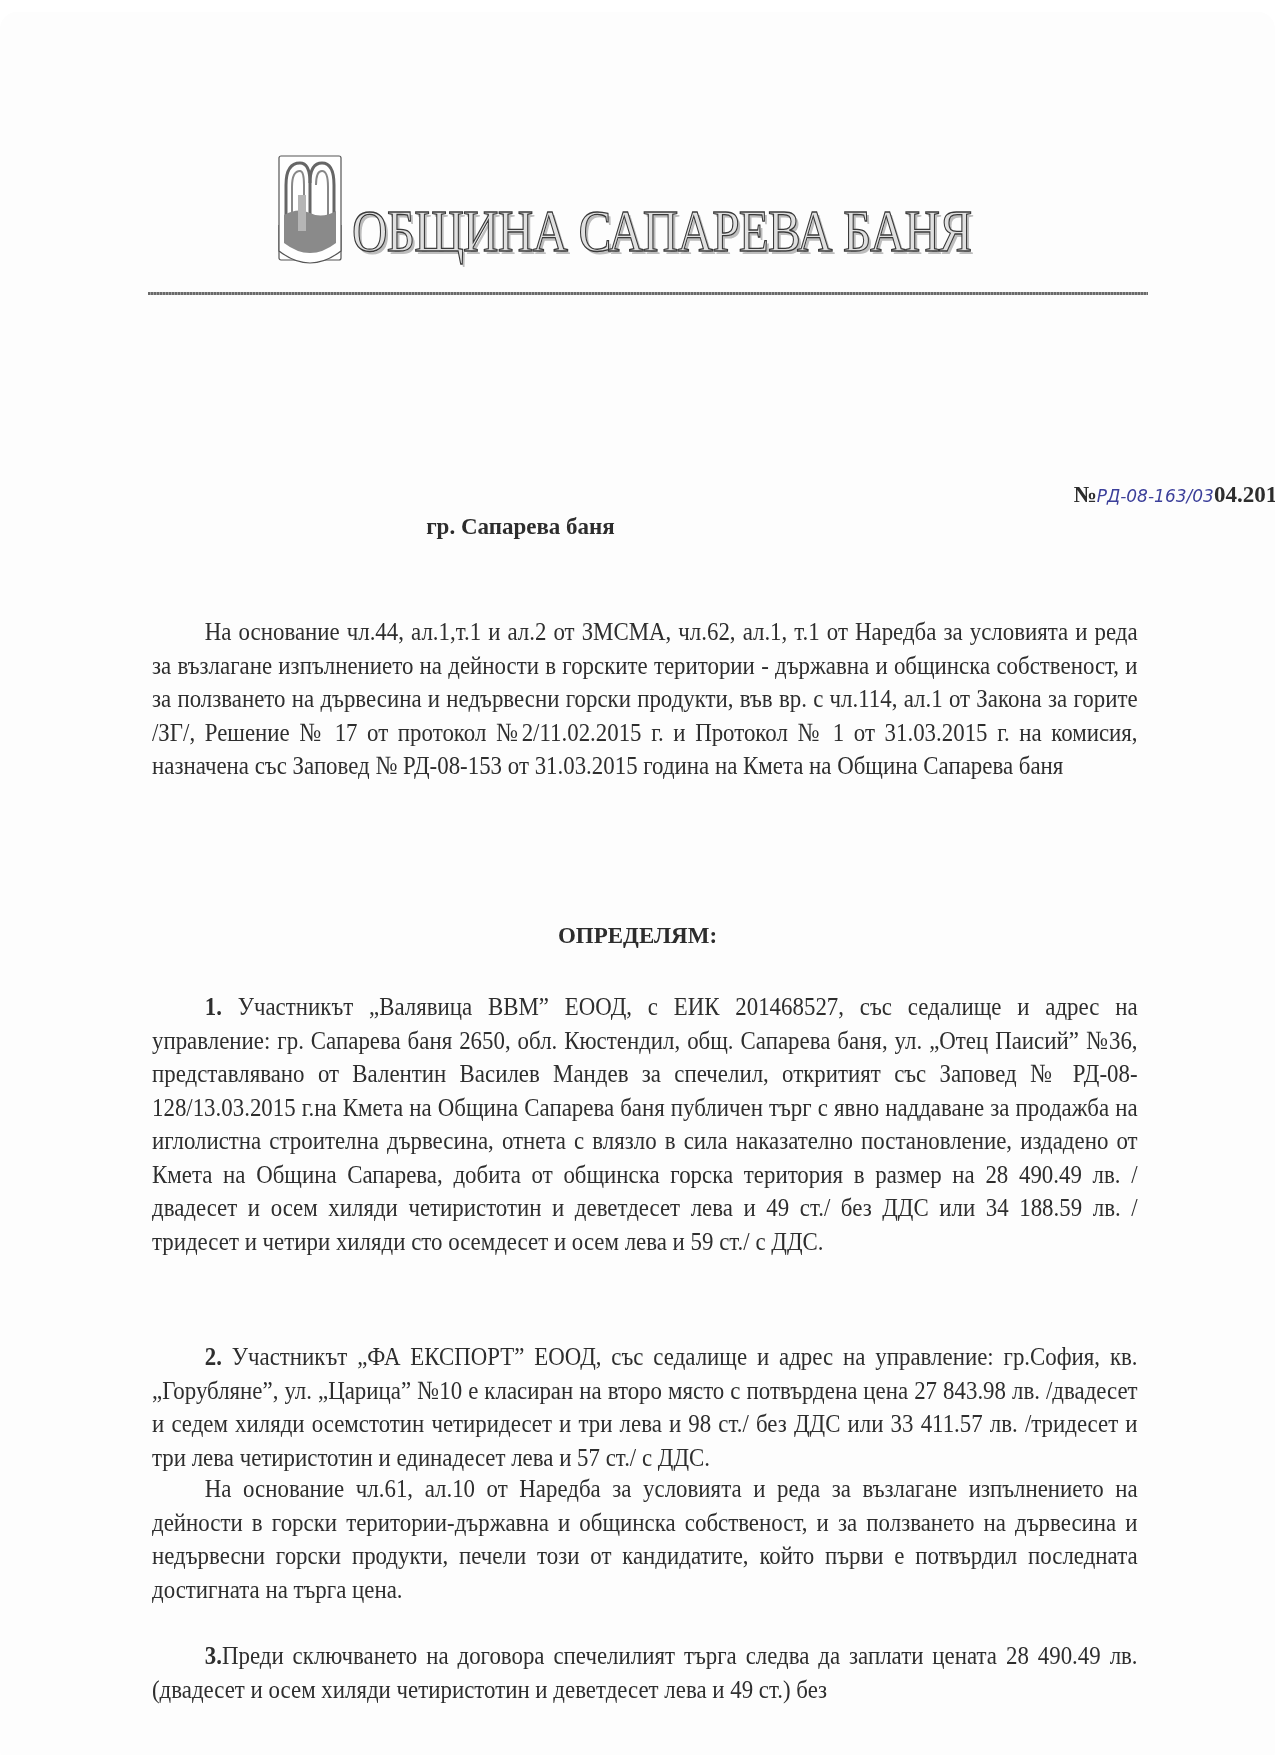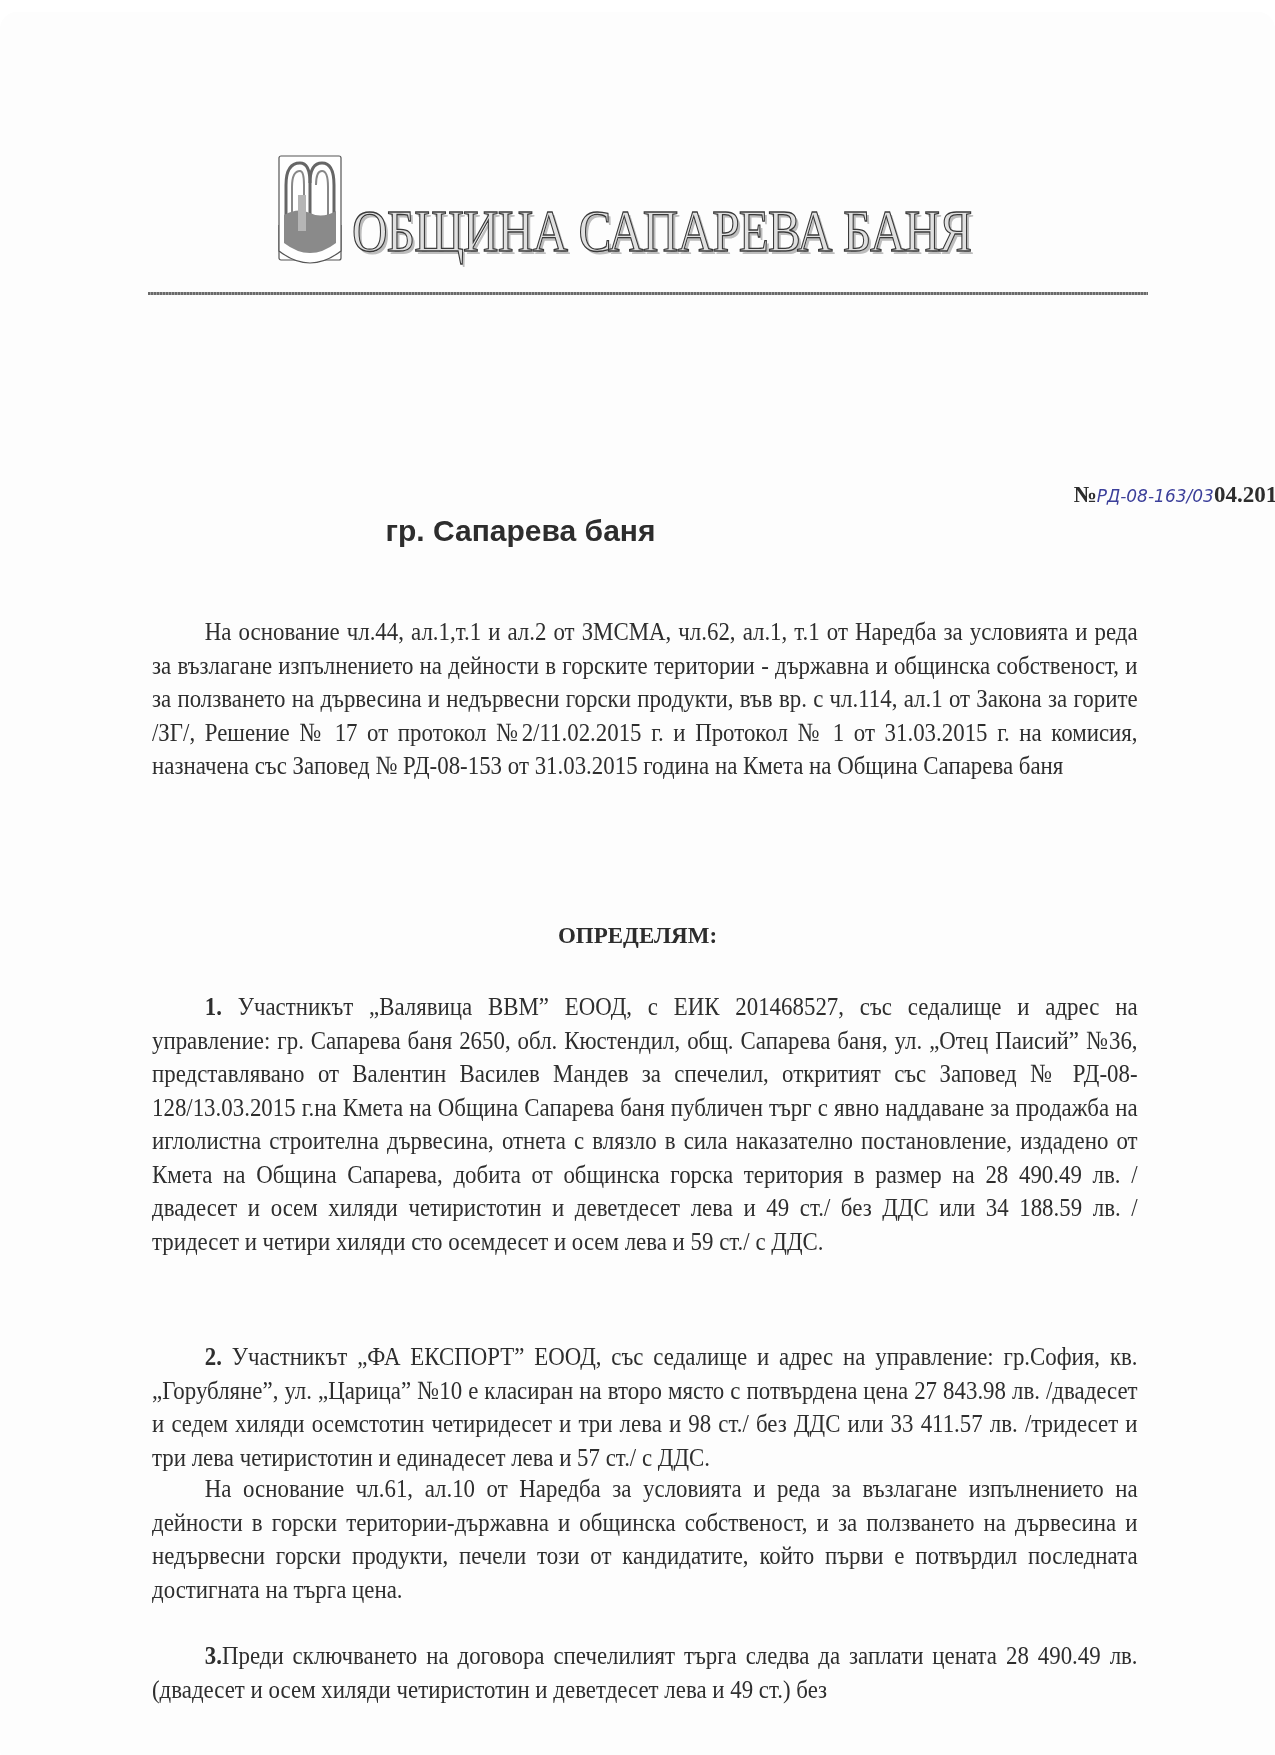--- a/index.html
+++ b/index.html
@@ -16,22 +16,22 @@
   .contacts { position:absolute; left:163px; top:288px; font-family:"Liberation Serif", serif; font-style:italic;
     font-size:13.4px; white-space:nowrap; color:#333; }
   .contacts .email { text-decoration:underline; }
 
   
   .title { position:absolute; left:0; width:1275px; text-align:center; top:365px; font-family:"Liberation Serif", serif;
     font-weight:bold; font-size:40px; letter-spacing:1px; color:#2d2d2d; }
   .order-no { position:absolute; left:0; width:1275px; text-align:right; top:470px; font-family:"Liberation Serif", serif;
     font-weight:bold; font-size:23px; color:#2d2d2d;margin-left:33px; }
   .order-no .hand { font-family:"DejaVu Sans", sans-serif; font-weight:normal; font-style:italic; color:#3b3f9a; font-size:17px; }
-  .city { position:absolute; left:0; width:1041px; text-align:center; top:502px; font-family:Liberation Sans, sans-serif;
-    font-weight:bold; font-size:30px; color:#2d2d2d; }
+  .city { position:absolute; left:0; width:1041px; text-align:center; top:502px; font-family:Liberation Serif, serif;
+    font-weight:bold; font-size:23px; color:#2d2d2d; }
 
   
   .para { position:absolute; left:152px; width:985px; font-family:"Liberation Serif", serif; font-size:26px;
     line-height:33.5px; text-align:justify; color:#2e2e2e; transform:scaleX(0.88); transform-origin:left top; width:1120px; }
   .para.indent { text-indent:60px; }
   .p1 { top:603px; }
   .heading2 { position:absolute; left:0; width:1275px; text-align:center; top:911px; font-family:"Liberation Serif", serif;
     font-weight:bold; font-size:23px; color:#2d2d2d; }
   .p2 { top:978px; }
   .p3 { top:1328px; }

